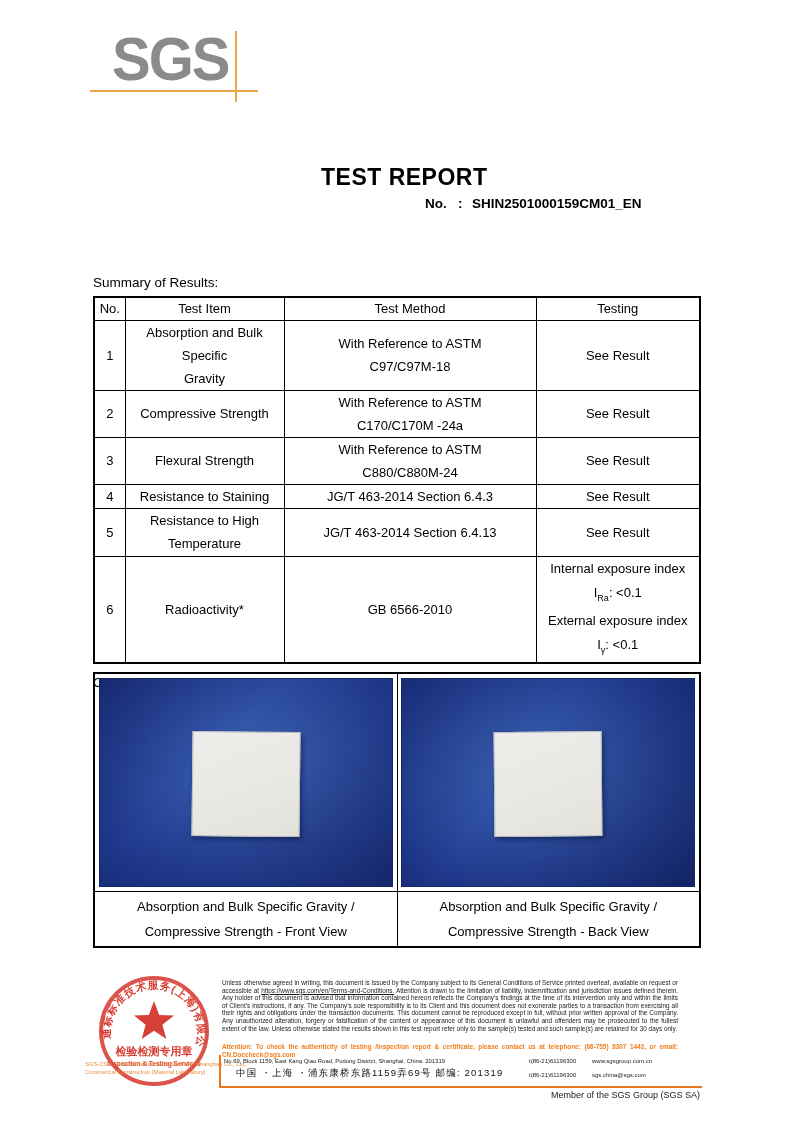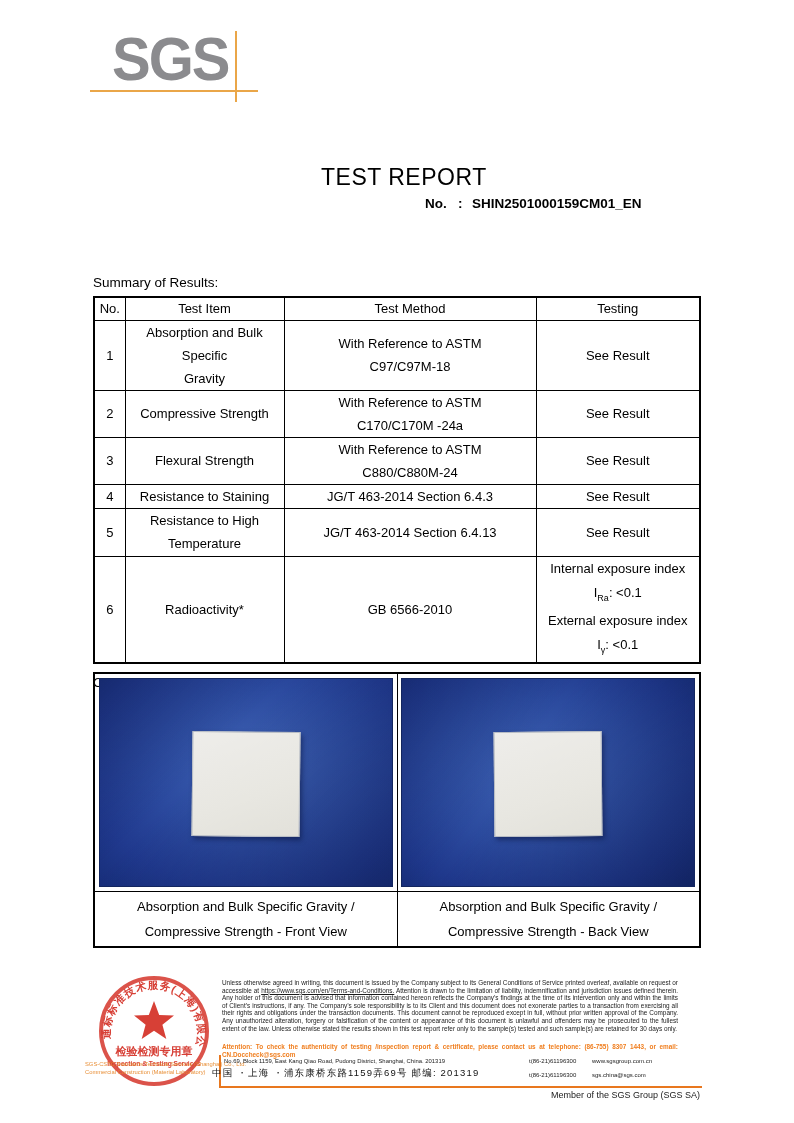--- a/index.html
+++ b/index.html
@@ -6,21 +6,21 @@
   .page{position:relative;width:794px;height:1123px;background:#ffffff;overflow:hidden;
         font-family:"Liberation Sans","DejaVu Sans",sans-serif;color:#000;padding-left:48px;}
 
   
   .logo-text{position:absolute;left:112px;top:28px;font-size:58px;line-height:62px;
              font-weight:800;color:#8b8b8e;letter-spacing:-2px;transform:scaleY(1.05);}
   .logo-hline{position:absolute;left:90px;top:90px;width:168px;height:2px;background:#eaa648;}
   .logo-vline{position:absolute;left:235px;top:31px;width:2px;height:71px;background:#eaa648;}
 
   
-  .title{position:absolute;left:321px;top:164px;font-size:23px;font-weight:400;letter-spacing:.5px;}
+  .title{position:absolute;left:321px;top:164px;font-size:23px;font-weight:700;letter-spacing:.5px;}
   .meta{position:absolute;font-size:13.5px;font-weight:700;white-space:nowrap;}
   .m-label{position:absolute;left:0;}
   .meta-no{left:425px;top:196px;width:320px;height:18px;}
   .meta-date{left:425px;top:220px;width:320px;height:18px;}
   .meta-page{left:425px;top:243px;width:320px;height:18px;}
   .m-colon{position:absolute;left:33px;}
   .m-value{position:absolute;left:47px;text-align:right;}
 
   
   .section-label{position:absolute;font-size:13.5px;}
@@ -52,21 +52,21 @@
 
   
   .legal{position:absolute;left:222px;top:979px;width:456px;font-size:6.4px;line-height:7.6px;
          text-align:justify;color:#1c1c1c;}
   .legal-link{text-decoration:underline;}
   .attention{position:absolute;left:222px;top:1043px;width:456px;font-size:6.4px;line-height:7.6px;
              text-align:justify;color:#f07e1e;font-weight:700;}
   .addr-en{position:absolute;left:224px;top:1058px;font-size:5.9px;color:#222;white-space:nowrap;}
   .phone1{position:absolute;left:529px;top:1058px;font-size:6px;color:#222;}
   .web{position:absolute;left:592px;top:1058px;font-size:6px;color:#222;}
-  .addr-cn{position:absolute;left:212px;top:1067px;font-size:9.5px;letter-spacing:1.2px;color:#111;white-space:nowrap;}
+  .addr-cn{position:absolute;left:236px;top:1067px;font-size:9.5px;letter-spacing:1.2px;color:#111;white-space:nowrap;}
   .phone2{position:absolute;left:529px;top:1072px;font-size:6px;color:#222;}
   .email{position:absolute;left:592px;top:1072px;font-size:6px;color:#222;}
   .foot-vline{position:absolute;left:219px;top:1055px;width:2px;height:31px;background:#e8771e;}
   .foot-hline{position:absolute;left:219px;top:1086px;width:483px;height:2px;background:#e8771e;}
   .member{position:absolute;left:420px;top:1090px;width:280px;text-align:right;font-size:9px;color:#222;}
 
   
   .stamp{position:absolute;left:92px;top:974px;opacity:.95;}
   .company-overlay{position:absolute;left:85px;top:1060px;color:#e78a2e;font-size:5.8px;line-height:8px;
                    white-space:nowrap;opacity:.95;}

